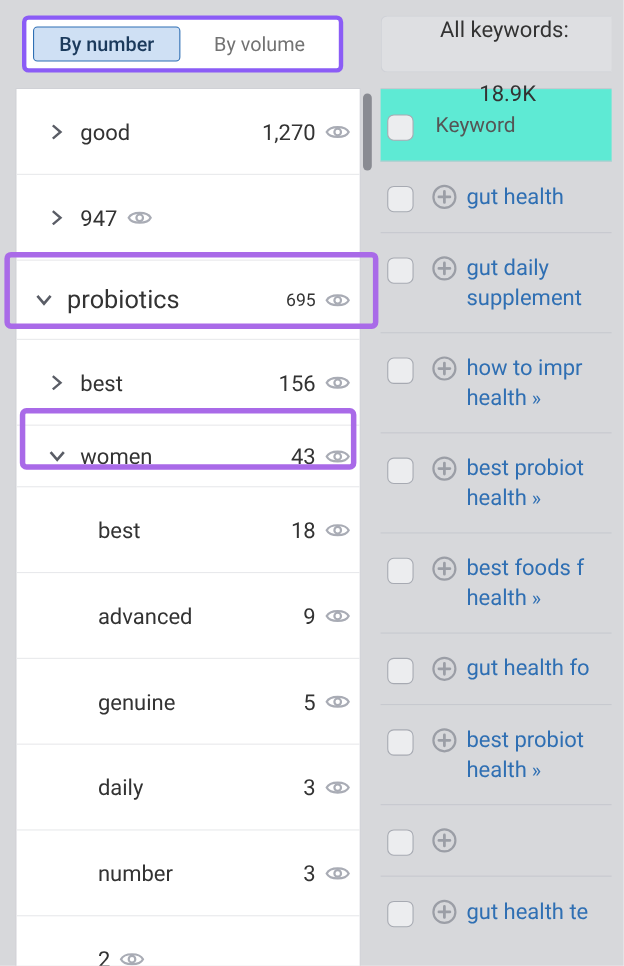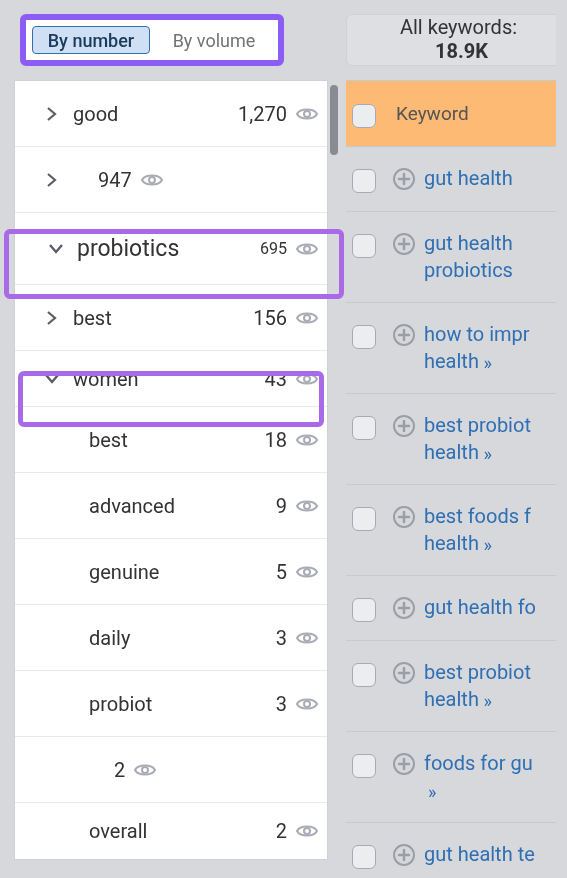--- a/index.html
+++ b/index.html
@@ -18,26 +18,26 @@
 
     
     .left {
       width: 314px;
       flex: 0 0 314px;
       position: relative;
     }
     .tabs {
       display: flex;
       background: #fff;
-      border: 6px solid #8b5cf6;
+      border: 4px solid #8b5cf6;
       border-radius: 6px;
       height: 52px;
       padding: 6px;
       gap: 6px;
-      width: 264px;
+      width: 292px;
       margin-left: 6px;
       margin-bottom: 14px;
     }
     .tab {
       flex: 1;
       display: flex;
       align-items: center;
       justify-content: center;
       font-size: 18px;
       color: #737373;
@@ -53,25 +53,25 @@
 
     .tree-card {
       background: #fff;
       border: 1px solid #d0d1d6;
       border-radius: 1px;
       position: relative;
     }
     .tree-item {
       display: flex;
       align-items: center;
-      height: 66px;
+      height: 78px;
       border-bottom: 1px solid #e8e9ec;
       padding-right: 8px;
     }
-    .indent0 { padding-left: 30px; }
+    .indent0 { padding-left: 14px; }
     .indent1 { padding-left: 26px; }
     .indent2 { padding-left: 74px; }
     .chev {
       width: 22px;
       display: inline-flex;
       justify-content: center;
       align-items: center;
       color: #5a5d66;
       flex-shrink: 0;
       margin-right: 10px;
@@ -80,21 +80,20 @@
     .tree-label {
       flex: 1;
       font-size: 20px;
       color: #333;
     }
     .tree-count {
       font-size: 20px;
       color: #333;
       margin-right: 8px;
       white-space: nowrap;
-      margin-left: 25px;
     }
     .eye {
       width: 24px;
       height: 24px;
       display: inline-flex;
       align-items: center;
       justify-content: center;
       color: #a9acb5;
       flex-shrink: 0;
     }
@@ -132,31 +131,31 @@
       padding-left: 14px;
       border: 1px solid #cfd1d7;
       border-radius: 6px 0 0 6px;
       border-right: none;
       background: #dedfe2;
       font-size: 20px;
       color: #333;
       margin-bottom: 14px;
       flex-direction: column;
     }
-    .all-kw b { font-weight: 700; margin-left: 6px; }
+    .all-kw b { font-weight: 400; margin-left: 6px; margin-top: 34px; }
 
     .table {
       border-top: 1px solid #c7c9cf;
     }
     .thead {
       height: 66px;
       display: flex;
       align-items: center;
       border-bottom: 1px solid #c7c9cf;
-      background: #fdba74;
+      background: #5eead4;
     }
     .th-kw {
       padding-left: 46px;
       font-size: 19px;
       color: #555;
     }
     .trow {
       display: flex;
       align-items: flex-start;
       padding: 18px 0 18px 6px;
@@ -324,21 +323,21 @@
       <span class="tree-label">daily</span>
       <span class="tree-count">3</span>
       <span class="eye">
         <svg width="24" height="24" viewBox="0 0 24 24">
             <path d="M2 12 C5 6 19 6 22 12 C19 18 5 18 2 12 Z" fill="none" stroke="#a9acb5" stroke-width="2"></path>
             <circle cx="12" cy="12" r="3" fill="none" stroke="#a9acb5" stroke-width="2"></circle>
           </svg>
       </span>
     </div>
     <div class="tree-item indent2">
-      <span class="tree-label">probiot</span>
+      <span class="tree-label">number</span>
       <span class="tree-count">3</span>
       <span class="eye">
         <svg width="24" height="24" viewBox="0 0 24 24">
             <path d="M2 12 C5 6 19 6 22 12 C19 18 5 18 2 12 Z" fill="none" stroke="#a9acb5" stroke-width="2"></path>
             <circle cx="12" cy="12" r="3" fill="none" stroke="#a9acb5" stroke-width="2"></circle>
           </svg>
       </span>
     </div>
     <div class="tree-item indent2">
       <span class="tree-count">2</span>
@@ -391,21 +390,21 @@
     </div>
 
     <div class="trow">
       <div class="chk"></div>
       <div class="addicon">
         <svg width="24" height="24" viewBox="0 0 24 24">
             <circle cx="12" cy="12" r="10" fill="none" stroke="#9b9ea6" stroke-width="2"></circle>
             <path d="M12 7v10M7 12h10" stroke="#9b9ea6" stroke-width="2.5" stroke-linecap="round"></path>
           </svg>
       </div>
-      <span class="kwlink">gut health probiotics</span>
+      <span class="kwlink">gut daily supplement</span>
     </div>
 
     <div class="trow">
       <div class="chk"></div>
       <div class="addicon">
         <svg width="24" height="24" viewBox="0 0 24 24">
             <circle cx="12" cy="12" r="10" fill="none" stroke="#9b9ea6" stroke-width="2"></circle>
             <path d="M12 7v10M7 12h10" stroke="#9b9ea6" stroke-width="2.5" stroke-linecap="round"></path>
           </svg>
       </div>
@@ -457,21 +456,20 @@
     </div>
 
     <div class="trow">
       <div class="chk"></div>
       <div class="addicon">
         <svg width="24" height="24" viewBox="0 0 24 24">
             <circle cx="12" cy="12" r="10" fill="none" stroke="#9b9ea6" stroke-width="2"></circle>
             <path d="M12 7v10M7 12h10" stroke="#9b9ea6" stroke-width="2.5" stroke-linecap="round"></path>
           </svg>
       </div>
-      <span class="kwlink"><span>foods for gu</span><br><span class="moremark">»</span></span>
     </div>
 
     <div class="trow" style="border-bottom:none;">
       <div class="chk"></div>
       <div class="addicon">
         <svg width="24" height="24" viewBox="0 0 24 24">
             <circle cx="12" cy="12" r="10" fill="none" stroke="#9b9ea6" stroke-width="2"></circle>
             <path d="M12 7v10M7 12h10" stroke="#9b9ea6" stroke-width="2.5" stroke-linecap="round"></path>
           </svg>
       </div>

